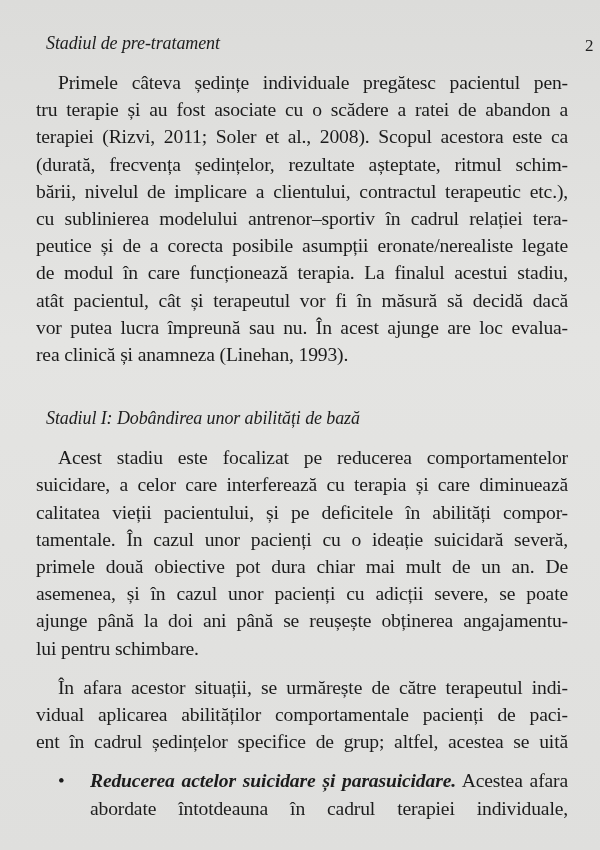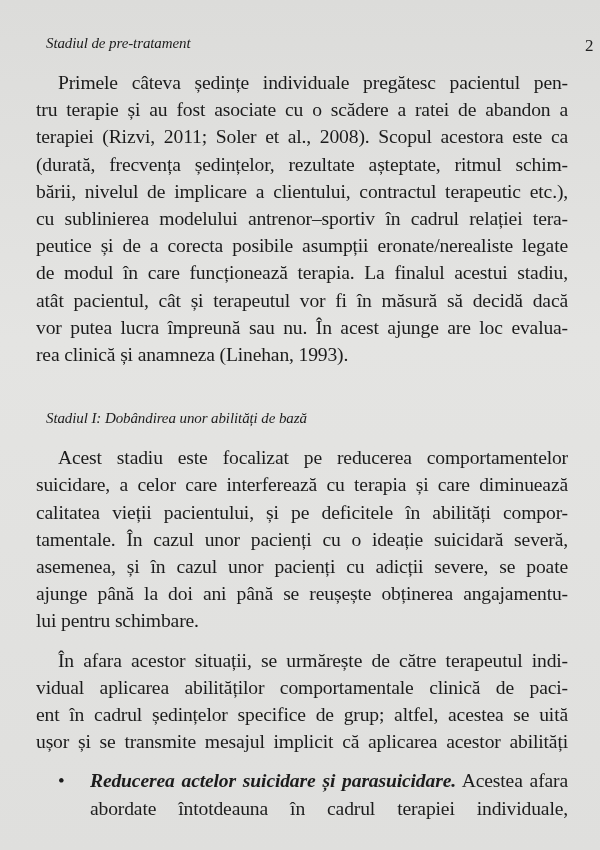--- a/index.html
+++ b/index.html
@@ -11,21 +11,21 @@
     position:relative;
   }
   .page-num {
     position:absolute; left:585px; top:36px;
     font-size:17px; color:#222;
   }
   .content {
     position:absolute; left:24px; top:30px; width:556px;
   }
   .heading {
-    font-style:italic; font-size:15px; line-height:27px;
+    font-style:italic; font-size:18px; line-height:27px;
     padding-left:22px; margin:0;
     letter-spacing:-0.1px;
   }
   .para {
     font-size:19.6px; line-height:27.2px; margin:12px;
     text-align:justify; text-align-last:left;
     letter-spacing:-0.15px;
   }
   .line { display:block; white-space:nowrap; text-align-last:justify; text-align:justify; }
   .line.last { text-align-last:left; }
@@ -63,29 +63,29 @@
 
   <div class="gap"></div>
 
   <div>
     <p class="heading">Stadiul I: Dobândirea unor abilități de bază</p>
     <p class="para">
       <span class="line indent">Acest stadiu este focalizat pe reducerea comportamentelor</span>
       <span class="line">suicidare, a celor care interferează cu terapia și care diminuează</span>
       <span class="line">calitatea vieții pacientului, și pe deficitele în abilități compor-</span>
       <span class="line">tamentale. În cazul unor pacienți cu o ideație suicidară severă,</span>
+      <span class="line">primele două obiective pot dura chiar mai mult de un an. De</span>
       <span class="line">asemenea, și în cazul unor pacienți cu adicții severe, se poate</span>
       <span class="line">ajunge până la doi ani până se reușește obținerea angajamentu-</span>
       <span class="line last">lui pentru schimbare.</span>
     </p>
     <p class="para">
       <span class="line indent">În afara acestor situații, se urmărește de către terapeutul indi-</span>
-      <span class="line">vidual aplicarea abilităților comportamentale clinică de paci-</span>
+      <span class="line">vidual aplicarea abilităților comportamentale pacienți de paci-</span>
       <span class="line">ent în cadrul ședințelor specifice de grup; altfel, acestea se uită</span>
-      <span class="line">ușor și se transmite mesajul implicit că aplicarea acestor abilități</span>
     </p>
 
     <div class="para bullet-row">
       <span class="bullet-dot">•</span>
       <span class="line"><span class="it">Reducerea actelor suicidare și parasuicidare.</span><span> Acestea afara</span></span>
       <span class="line">abordate întotdeauna în cadrul terapiei individuale,</span>
     </div>
   </div>
 </div>
 

